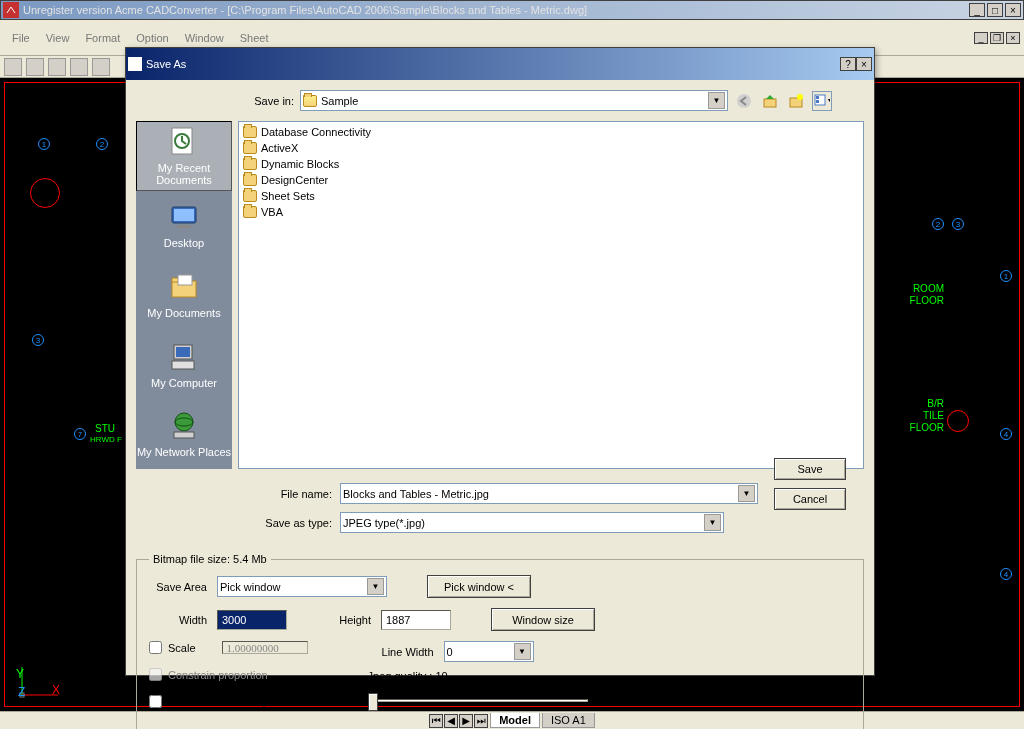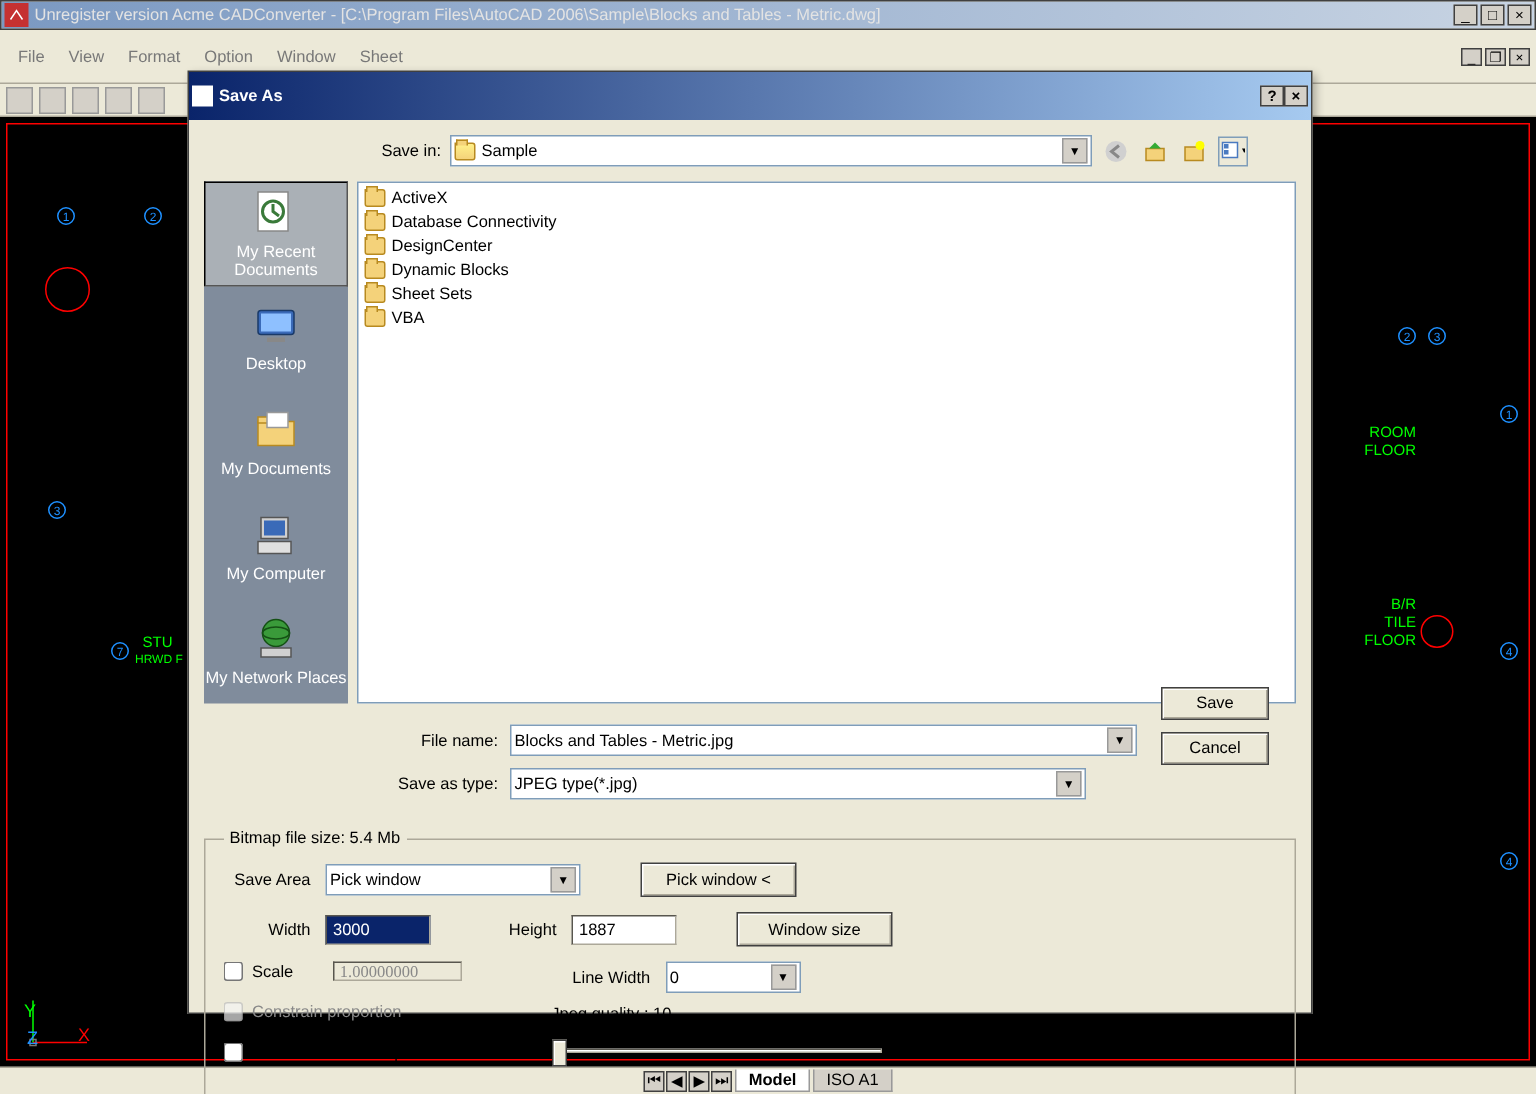--- a/index.html
+++ b/index.html
@@ -27,21 +27,21 @@
 .tabsbar { height: 18px; background: #ece9d8; display: flex; align-items: center; justify-content: center; border-top: 1px solid #aca899; }
 .tab-ctrls { display: flex; gap: 1px; }
 .tab-ctrls .tbtn { width: 14px; height: 14px; font-size: 10px; }
 .tab { padding: 1px 8px; background: #fff; border: 1px solid #999; border-top: none; margin-left: 2px; }
 .tab.inactive { background: #d4d0c8; }
 
 .statusbar { height: 18px; background: #ece9d8; display: flex; align-items: center; padding: 2px 4px; border-top: 1px solid #aca899; }
 
 
 .dialog { position: absolute; left: 125px; top: 47px; width: 750px; height: 629px; background: #ece9d8; border: 1px solid #404040; box-shadow: 2px 2px 6px rgba(0,0,0,0.3); display: flex; flex-direction: column; }
-.dlg-title { height: 20px; background: linear-gradient(to right, #0a246a, #a6caf0); color: #fff; display: flex; align-items: center; padding: 16px 2px; font-weight: bold; }
+.dlg-title { height: 20px; background: linear-gradient(to right, #0a246a, #a6caf0); color: #fff; display: flex; align-items: center; padding: 16px 2px; font-weight: normal; }
 .dlg-title-text { flex: 1; padding-left: 2px; }
 .dlg-title .tbtn { color: #000; }
 
 .dlg-body { flex: 1; padding: 10px; display: flex; flex-direction: column; gap: 6px; }
 
 .savein-row { display: flex; align-items: center; gap: 6px; margin-left: 108px; }
 .label { text-align: right; }
 .combo { flex: 1; height: 21px; background: #fff; border: 1px solid #7f9db9; display: flex; align-items: center; padding: 0 2px; gap: 4px; }
 .combo .dd { width: 17px; height: 17px; background: #d4d0c8; border: 1px solid #999; margin-left: auto; display: flex; align-items: center; justify-content: center; font-size: 8px; }
 .folder-icon { width: 14px; height: 12px; background: #f4d27a; border: 1px solid #b88a20; border-radius: 0 2px 2px 2px; position: relative; }
@@ -277,33 +277,33 @@
                 <rect x="6" y="22" width="20" height="6" fill="#d0d0d0" stroke="#555"></rect>
               </svg>
             </div>
           <span>My Network Places</span>
         </div>
       </div>
 
       <div class="listing">
         <div class="item">
             <span class="folder-icon"></span>
+            <span>Database Connectivity</span>
+          </div>
+        <div class="item">
+            <span class="folder-icon"></span>
             <span>ActiveX</span>
           </div>
         <div class="item">
             <span class="folder-icon"></span>
-            <span>Database Connectivity</span>
+            <span>Dynamic Blocks</span>
           </div>
         <div class="item">
             <span class="folder-icon"></span>
             <span>DesignCenter</span>
-          </div>
-        <div class="item">
-            <span class="folder-icon"></span>
-            <span>Dynamic Blocks</span>
           </div>
         <div class="item">
             <span class="folder-icon"></span>
             <span>Sheet Sets</span>
           </div>
         <div class="item">
             <span class="folder-icon"></span>
             <span>VBA</span>
           </div>
       </div>

